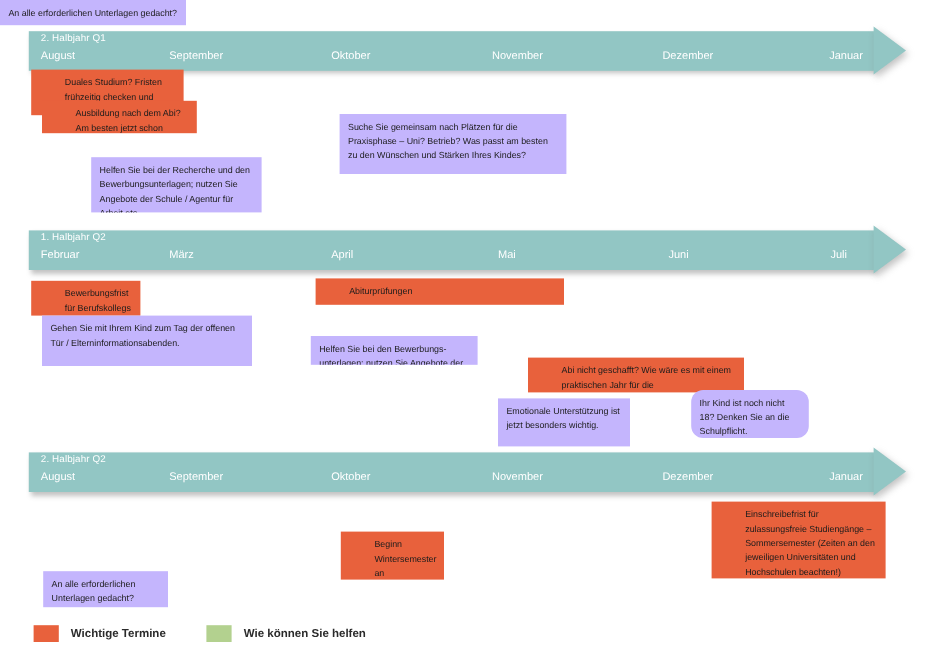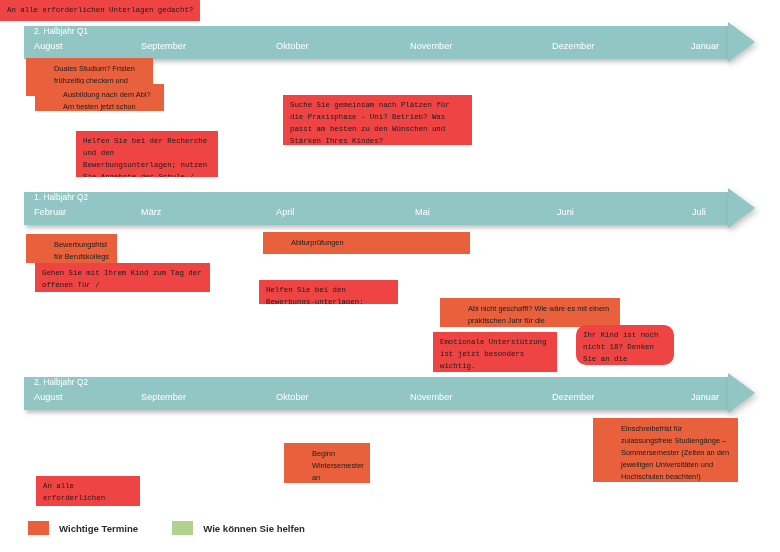--- a/index.html
+++ b/index.html
@@ -72,21 +72,21 @@
     position: absolute;
     box-sizing: border-box;
     font-size: 7.4px;
     line-height: 1.62;
     padding: 5px 7px 4px 7px;
     color: #1c1c1c;
     white-space: pre-line;
     overflow: hidden;
   }
   .box.red   { background: #e8613c; padding-left: 28px; }
-  .box.green { background: #ef4444; font-family: Liberation Mono, monospace; }
+  .box.green { background: #c4b5fd; }
 
   
   .legend {
     position: absolute;
     left: 28px;
     top: 521px;
     display: flex;
     align-items: center;
   }
   .legend-item {
@@ -140,25 +140,25 @@
       <div class="tl-month" style="left:10px;">Februar</div>
       <div class="tl-month" style="left:117px;">März</div>
       <div class="tl-month" style="left:252px;">April</div>
       <div class="tl-month" style="left:391px;">Mai</div>
       <div class="tl-month" style="left:533px;">Juni</div>
       <div class="tl-month" style="left:668px;">Juli</div>
     </div>
   </div>
 
   <div class="box red" style="left:26px; top:234px; width:91px; height:29px;">Bewerbungsfrist für Berufskollegs</div>
-  <div class="box green" style="left:35px; top:263px; width:175px; height:29px;">Gehen Sie mit Ihrem Kind zum Tag der offenen Tür / Elterninformationsabenden.</div>
+  <div class="box green" style="left:35px; top:263px; width:175px; height:42px;">Gehen Sie mit Ihrem Kind zum Tag der offenen Tür / Elterninformationsabenden.</div>
   <div class="box red" style="left:263px; top:232px; width:207px; height:22px;">Abiturprüfungen</div>
   <div class="box green" style="left:259px; top:280px; width:139px; height:24px;">Helfen Sie bei den Bewerbungs-unterlagen; nutzen Sie Angebote der Schule / Studienberatung…</div>
   <div class="box red" style="left:440px; top:298px; width:180px; height:29px;">Abi nicht geschafft? Wie wäre es mit einem praktischen Jahr für die Fachhochschulreife?</div>
-  <div class="box green" style="left:433px; top:332px; width:124px; height:40px;">Emotionale Unterstützung ist jetzt besonders wichtig.</div>
+  <div class="box green" style="left:415px; top:332px; width:110px; height:40px;">Emotionale Unterstützung ist jetzt besonders wichtig.</div>
   <div class="box green" style="left:576px; top:325px; width:98px; height:40px;border-radius:10px;">Ihr Kind ist noch nicht 18? Denken Sie an die Schulpflicht.</div>
 
   <div class="timeline" style="left:24px; top:373px; width:731px;">
     <div class="tl-body" style="width:706px;"></div>
     <div class="tl-head" style="left:704px;"></div>
     <div class="tl-quarter">2. Halbjahr Q2</div>
     <div class="tl-months">
       <div class="tl-month" style="left:10px;">August</div>
       <div class="tl-month" style="left:117px;">September</div>
       <div class="tl-month" style="left:252px;">Oktober</div>

